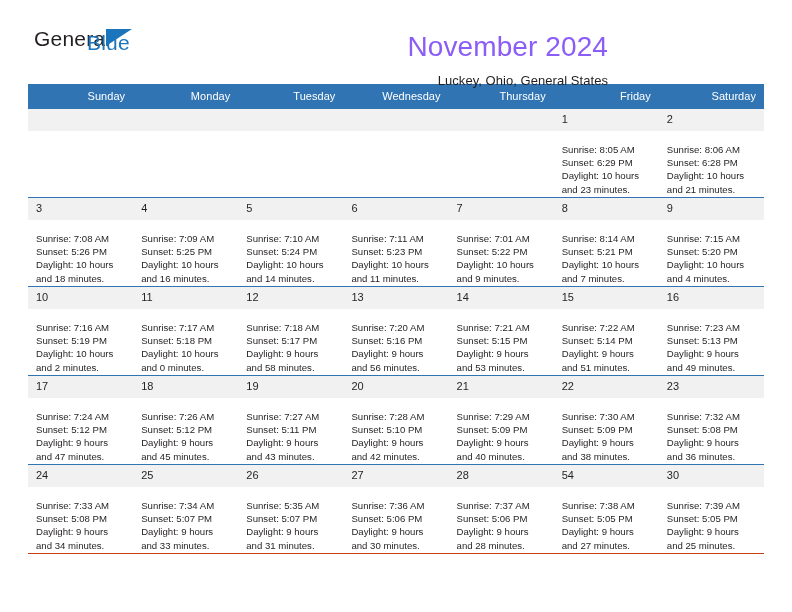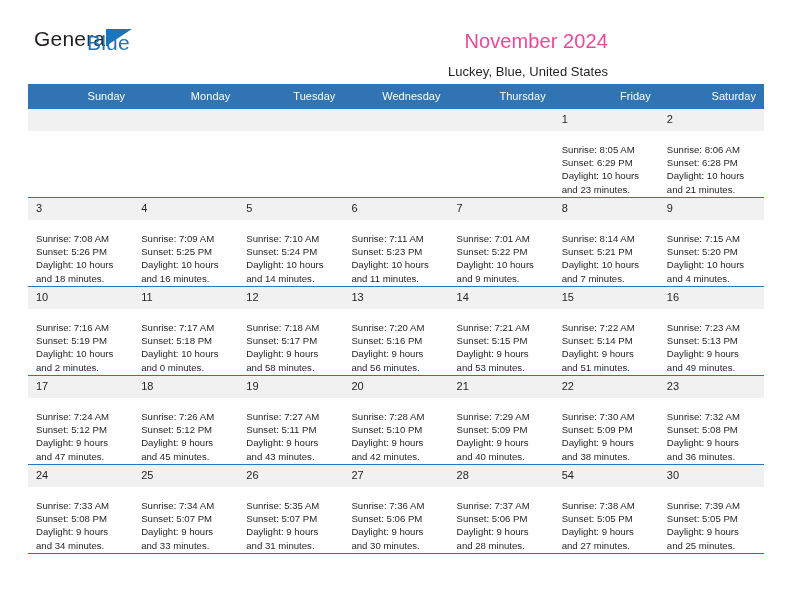--- a/index.html
+++ b/index.html
@@ -63,23 +63,23 @@
     font-size: 21px;
     letter-spacing: 0.2px;
     color: #1b75bc;
     font-family: "Liberation Sans", sans-serif;
   }
   .titlewrap {
     text-align: right;
     padding-top: 2px;
   }
   .cal-title {
-    font-size: 20px;
+    font-size: 28px;
     font-weight: normal;
-    color: #ec4899;
+    color: #8b5cf6;
     line-height: 1.18;
     letter-spacing: 0.1px;
   }
   .cal-subtitle {
     font-size: 13px;
     font-weight: normal;
     color: #231f20;
     margin-top: 10px;
     letter-spacing: 0.05px;
   }
@@ -143,21 +143,21 @@
   <div class="topbar">
 
     <div class="logo">
       <span class="logo-general">General</span>
       <span class="logo-tri"></span>
       <span class="logo-blue">Blue</span>
     </div>
 
     <div class="titlewrap">
       <div class="cal-title">November 2024</div>
-      <div class="cal-subtitle">Luckey, Blue, United States</div>
+      <div class="cal-subtitle">Luckey, Ohio, General States</div>
     </div>
 
   </div>
 
   <table class="calendar">
     <colgroup>
       <col>
         <col>
         <col>
         <col>

